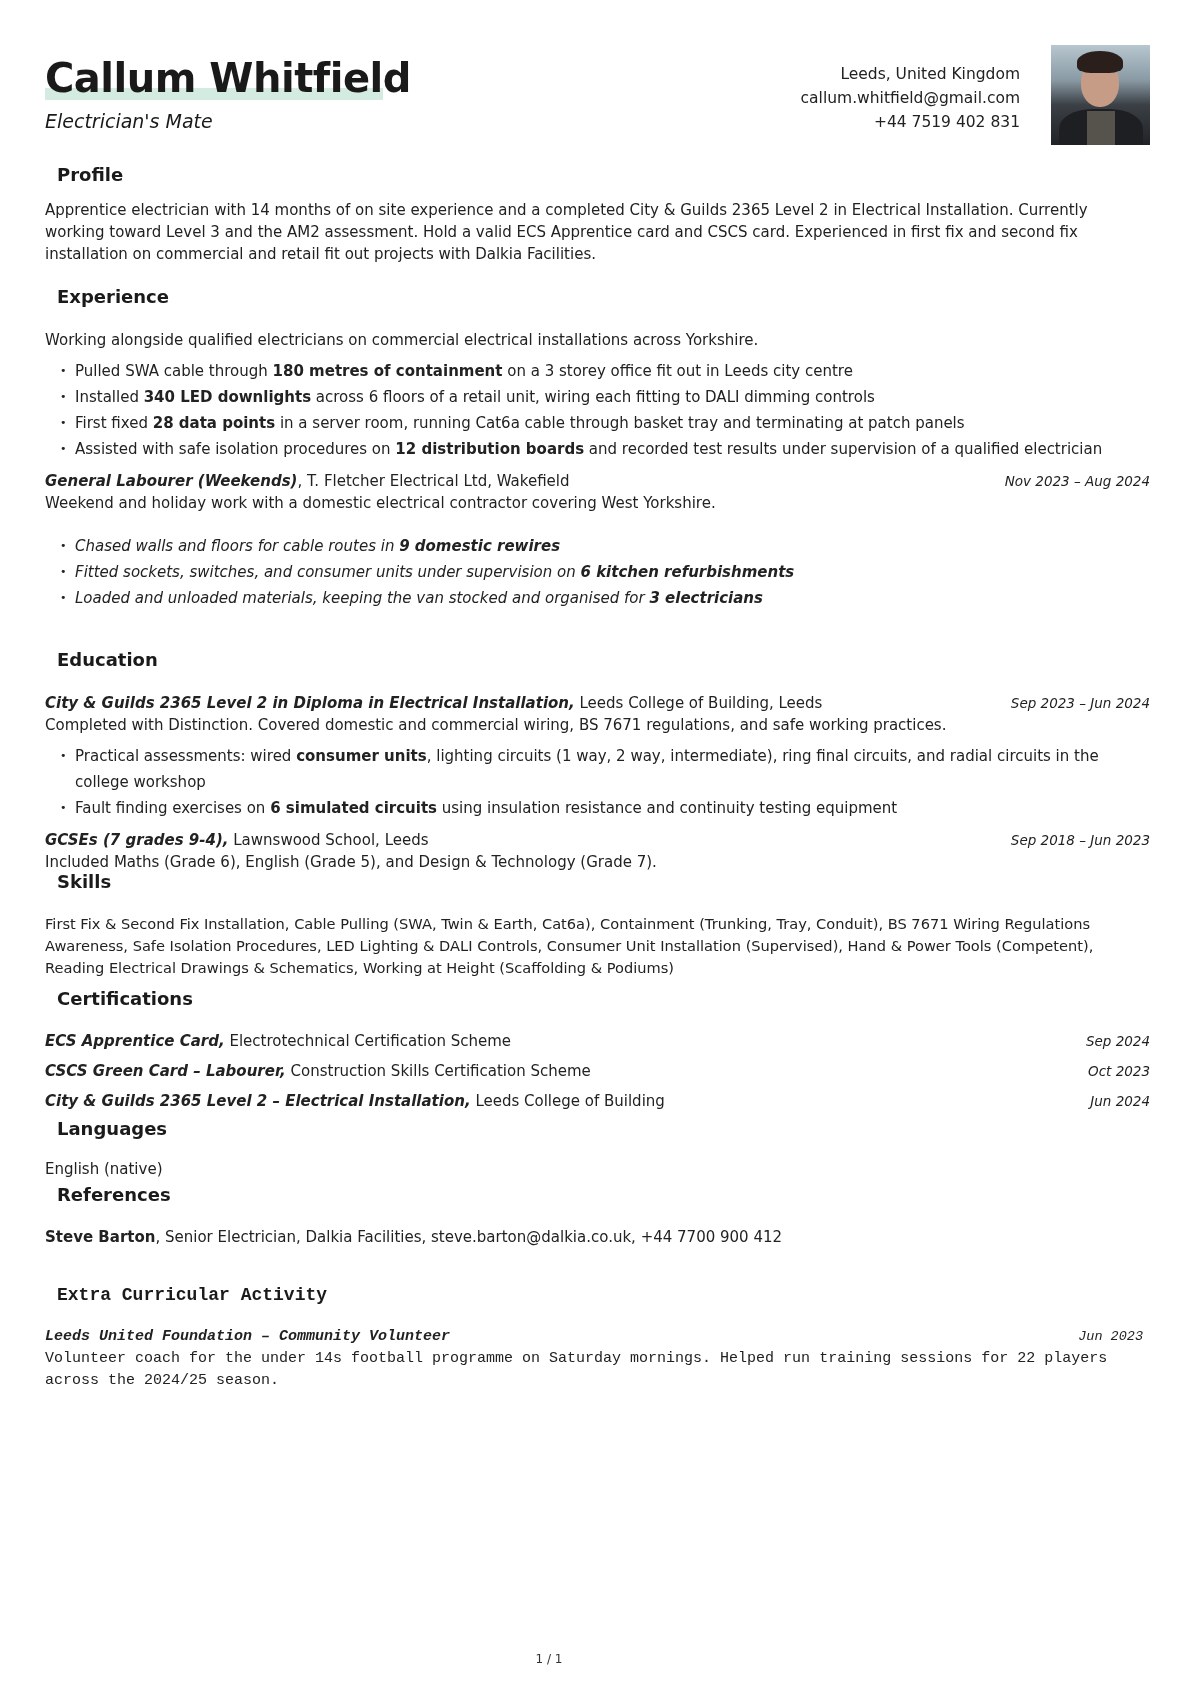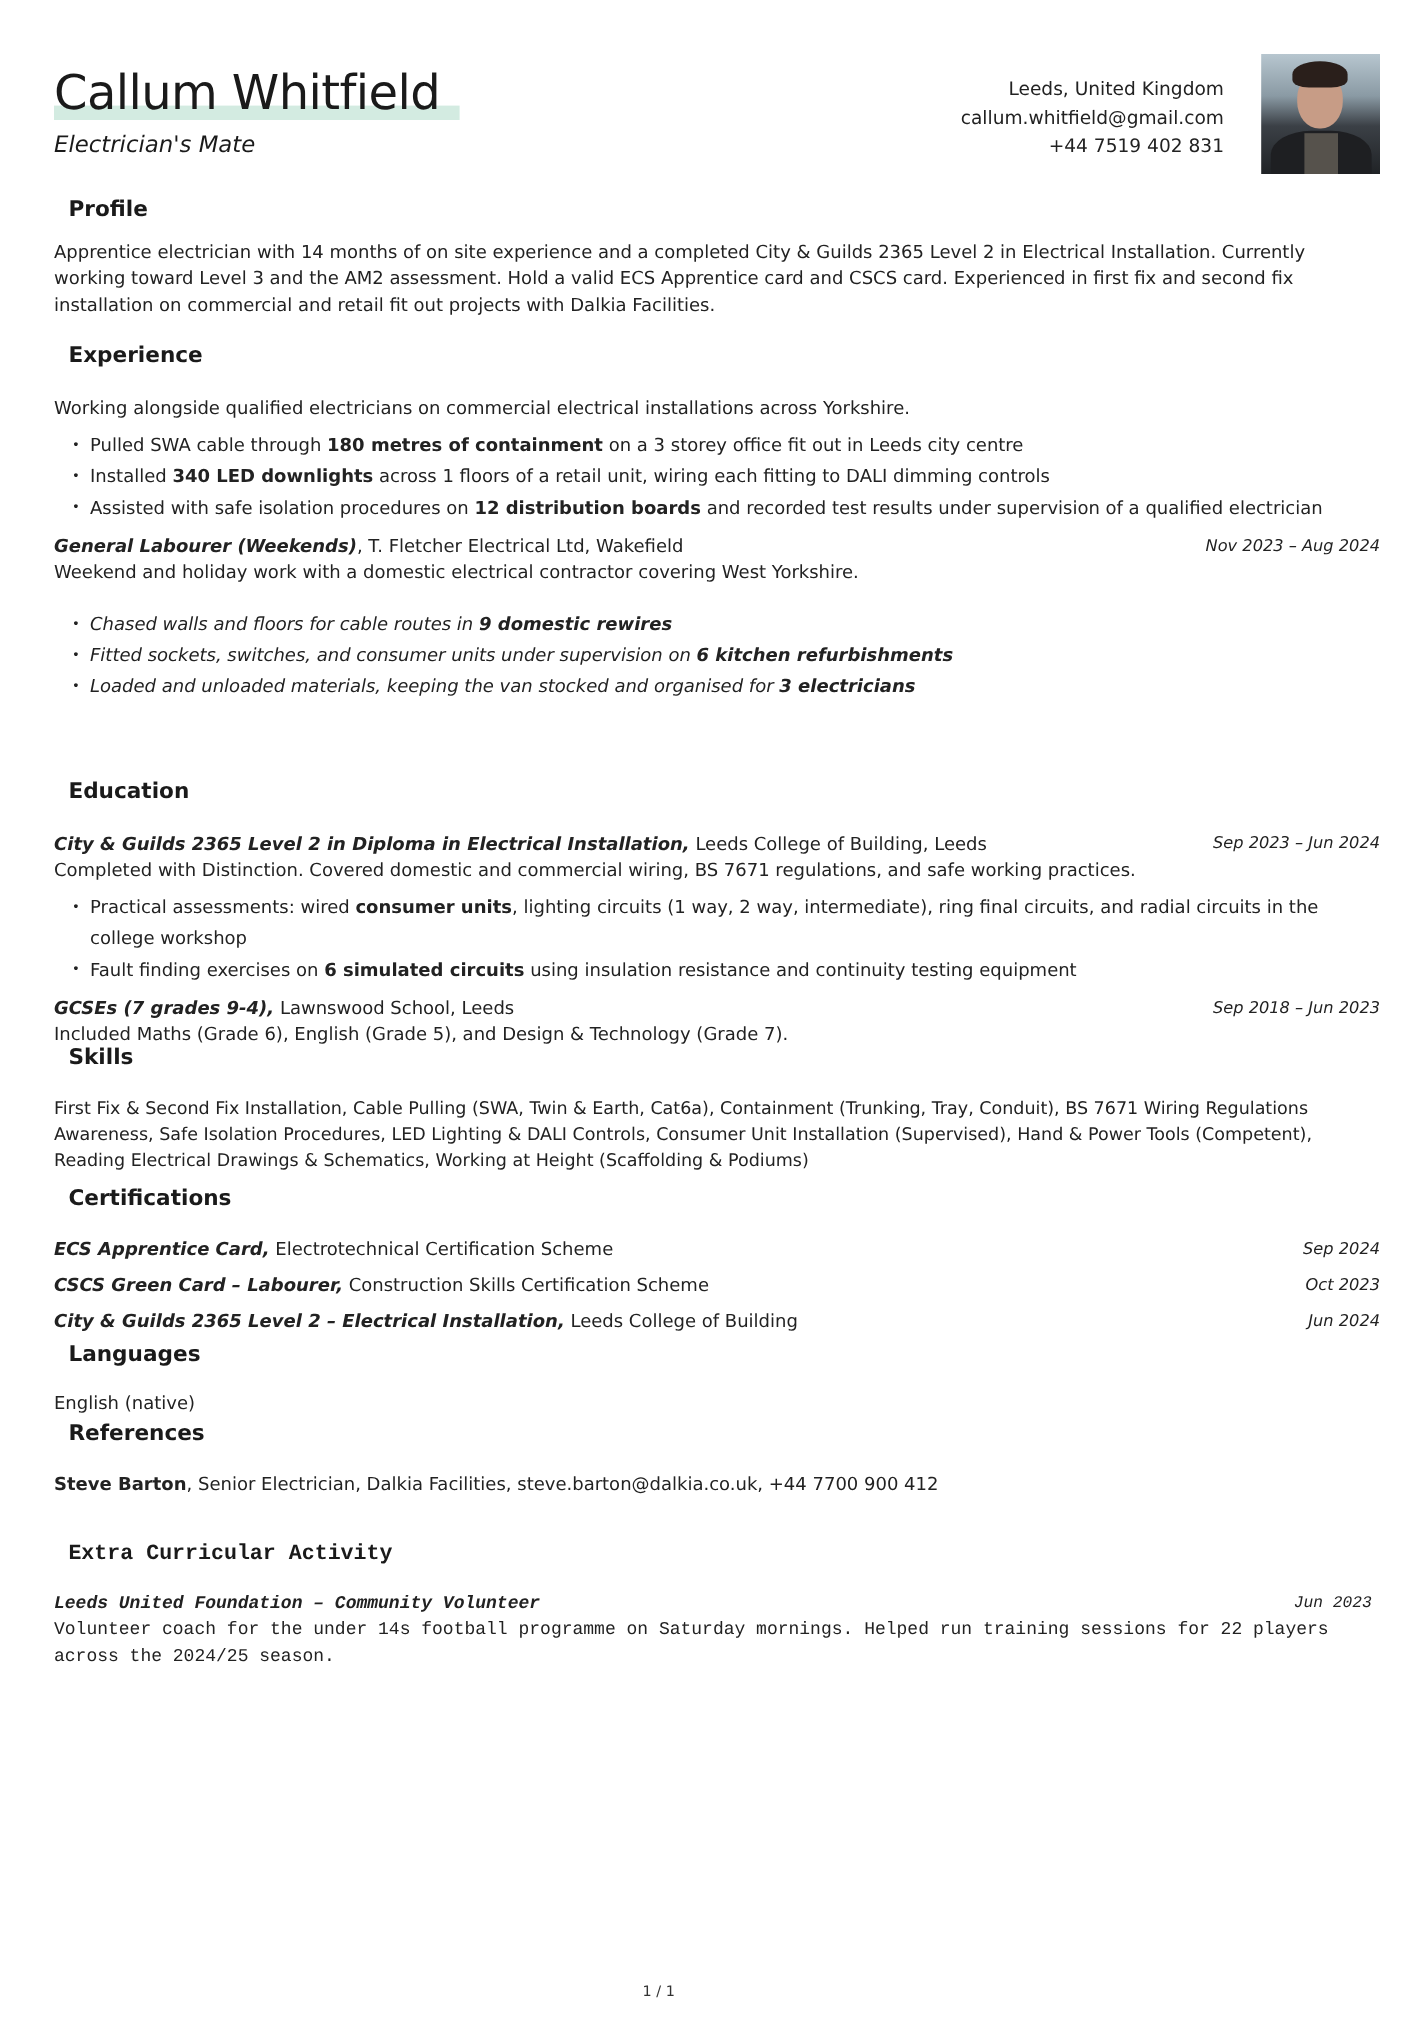--- a/index.html
+++ b/index.html
@@ -1,19 +1,19 @@
 <!DOCTYPE html>
 <html><head>
 <meta charset="utf-8">
 <style>
   html, body { margin:0; padding:0; background:#ffffff; }
   body { width:1190px; height:1683px; position:relative; font-family:"DejaVu Sans", sans-serif; color:#222; overflow:hidden; }
   .page { position:absolute; left:45px; top:0; width:1105px; }
   .header { position:relative; height:150px; }
-  .name { position:absolute; left:0; top:58px; font-size:40px; font-weight:normal; color:#1a1a1a; letter-spacing:-0.5px; line-height:1; z-index:1; }
+  .name { position:absolute; left:0; top:58px; font-size:40px; font-weight:bold; color:#1a1a1a; letter-spacing:-0.5px; line-height:1; z-index:1; }
   .name-hl { position:absolute; left:0; top:88px; width:338px; height:12px; background:#d3ebe1; z-index:0; }
   .jobtitle { position:absolute; left:0; top:110px; font-size:19px; font-style:italic; color:#1a1a1a; }
   .contact { position:absolute; right:130px; top:62px; text-align:right; font-size:15.5px; line-height:24px; color:#222; }
   .photo { position:absolute; right:0; top:45px; width:99px; height:100px; background:linear-gradient(180deg,#b7c6cf 0%,#8a9aa4 35%,#3b4046 60%,#202326 100%); overflow:hidden; }
   .photo .face { position:absolute; left:30px; top:16px; width:38px; height:46px; border-radius:45% 45% 48% 48%; background:#c79c86; }
   .photo .hair { position:absolute; left:26px; top:6px; width:46px; height:22px; border-radius:50% 50% 30% 30%; background:#2a1f1b; }
   .photo .body { position:absolute; left:8px; top:64px; width:84px; height:50px; border-radius:40% 40% 0 0; background:#1e1f22; }
   .photo .shirt { position:absolute; left:36px; top:66px; width:28px; height:40px; background:#56524c; }
 
   .section-title { position:relative; display:inline-block; font-size:18px; font-weight:bold; color:#1a1a1a; margin:12px; line-height:22px; }
@@ -57,21 +57,22 @@
     <p class="body-text" style="margin-top:1px;">Apprentice electrician with 14 months of on site experience and a completed City &amp; Guilds 2365 Level 2 in Electrical Installation. Currently working toward Level 3 and the AM2 assessment. Hold a valid ECS Apprentice card and CSCS card. Experienced in first fix and second fix installation on commercial and retail fit out projects with Dalkia Facilities.</p>
   </div>
 
   <div class="sec" style="top:274px;">
     <h2 class="section-title">Experience</h2>
 
     <div style="margin-top:9px;">
       <p class="body-text">Working alongside qualified electricians on commercial electrical installations across Yorkshire.</p>
       <ul style="margin-top:7px;">
         <li><span>Pulled SWA cable through </span><b>180 metres of containment</b><span> on a 3 storey office fit out in Leeds city centre</span></li>
-        <li><span>Installed </span><b>340 LED downlights</b><span> across 1 floors of a retail unit, wiring each fitting to DALI dimming controls</span></li>
+        <li><span>Installed </span><b>340 LED downlights</b><span> across 6 floors of a retail unit, wiring each fitting to DALI dimming controls</span></li>
+        <li><span>First fixed </span><b>28 data points</b><span> in a server room, running Cat6a cable through basket tray and terminating at patch panels</span></li>
         <li><span>Assisted with safe isolation procedures on </span><b>12 distribution boards</b><span> and recorded test results under supervision of a qualified electrician</span></li>
       </ul>
     </div>
 
     <div style="margin-top:8px;">
       <div class="entry-head">
         <span class="role">General Labourer (Weekends)</span><span>, T. Fletcher Electrical Ltd, Wakefield</span>
         <span class="date">Nov 2023 – Aug 2024</span>
       </div>
       <p class="body-text">Weekend and holiday work with a domestic electrical contractor covering West Yorkshire.</p>

